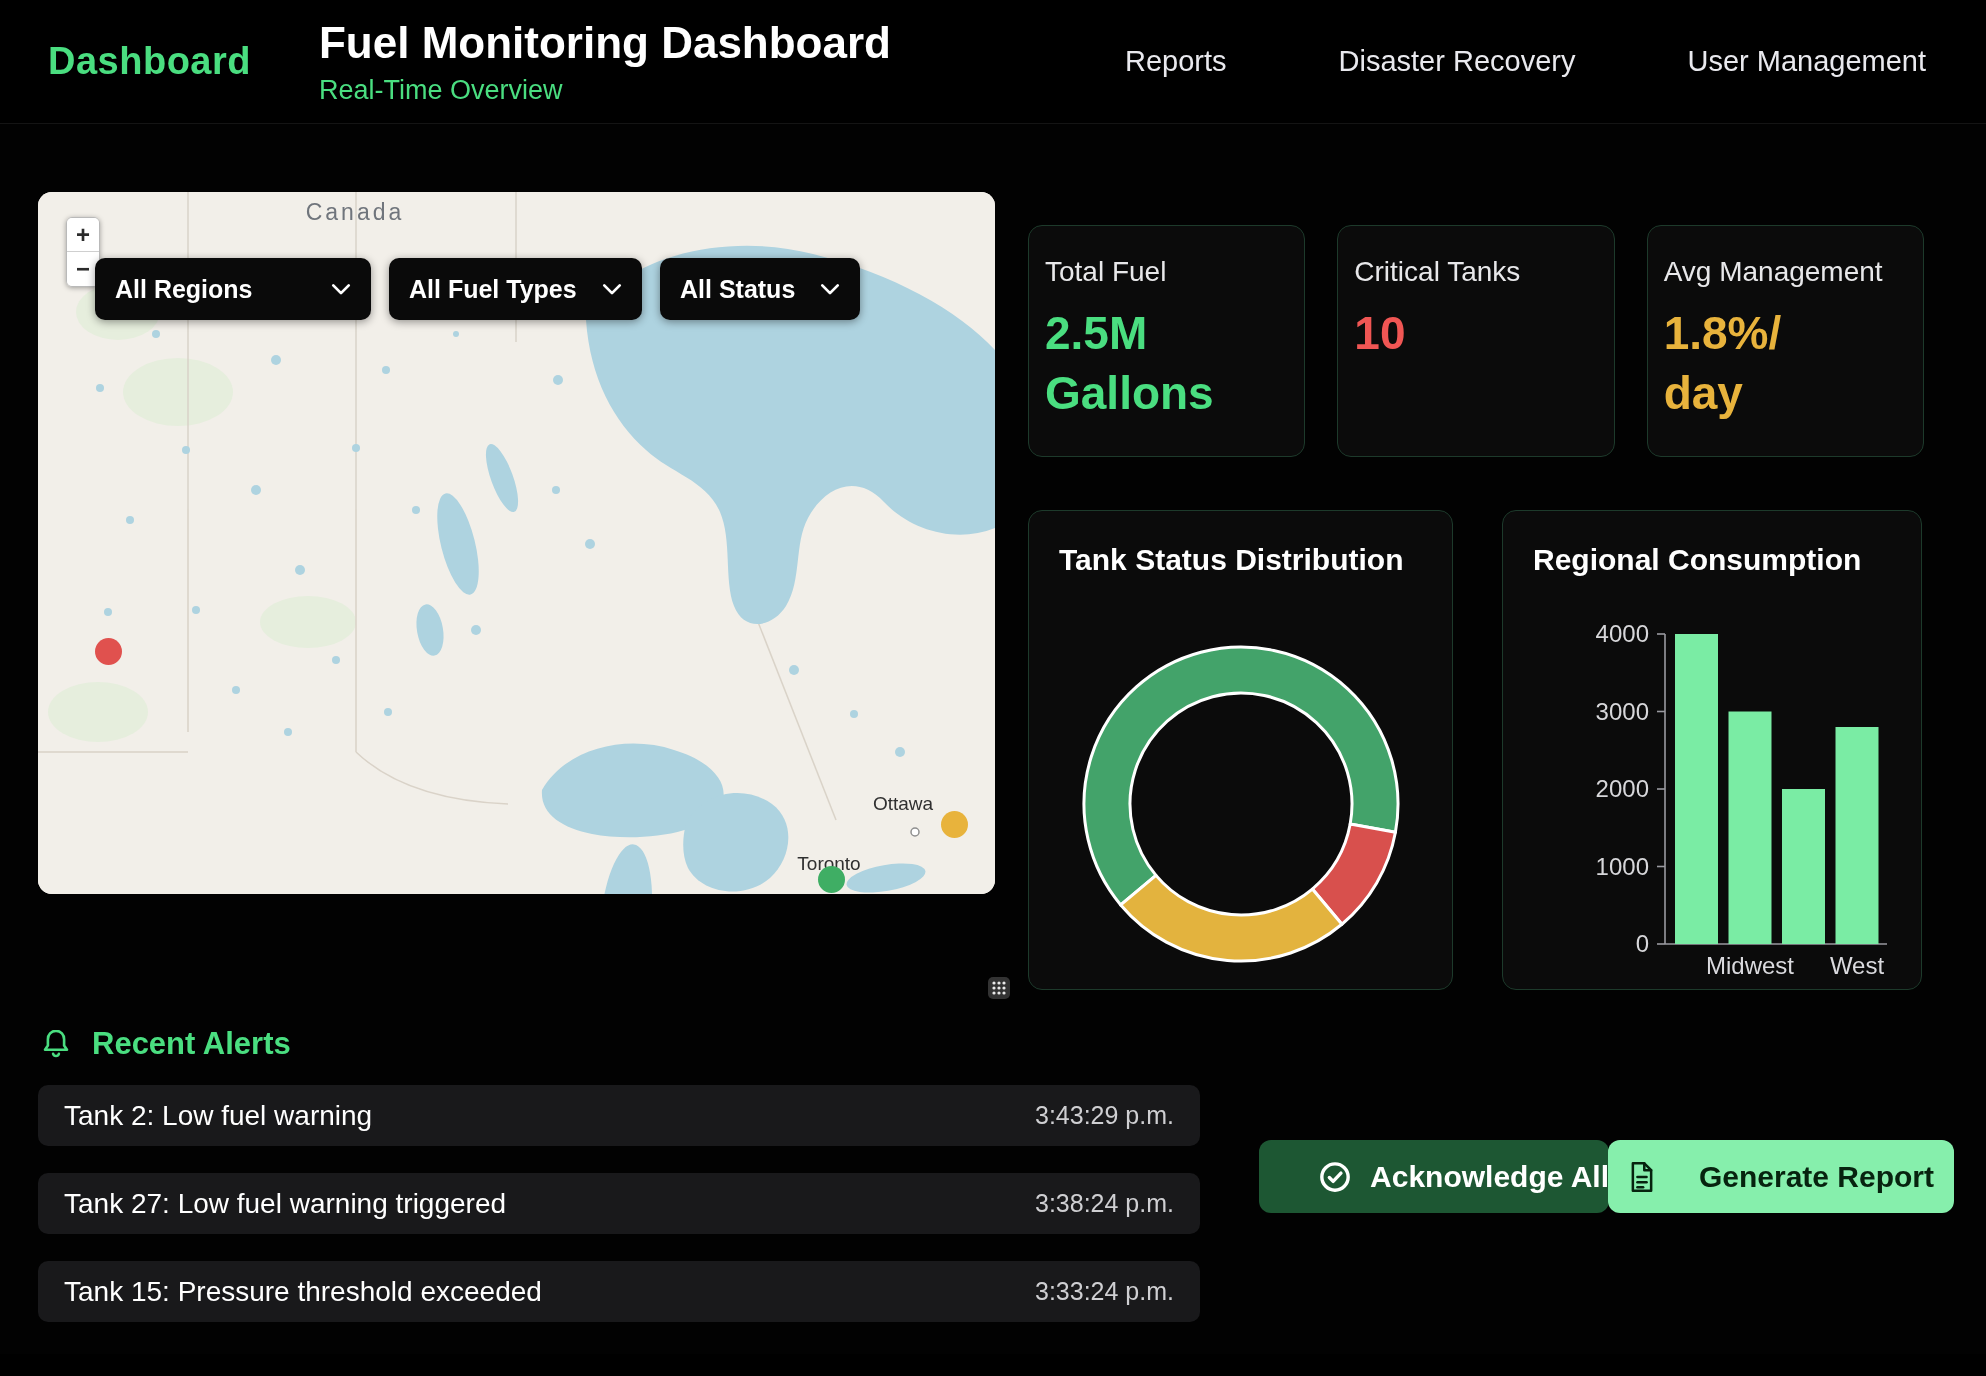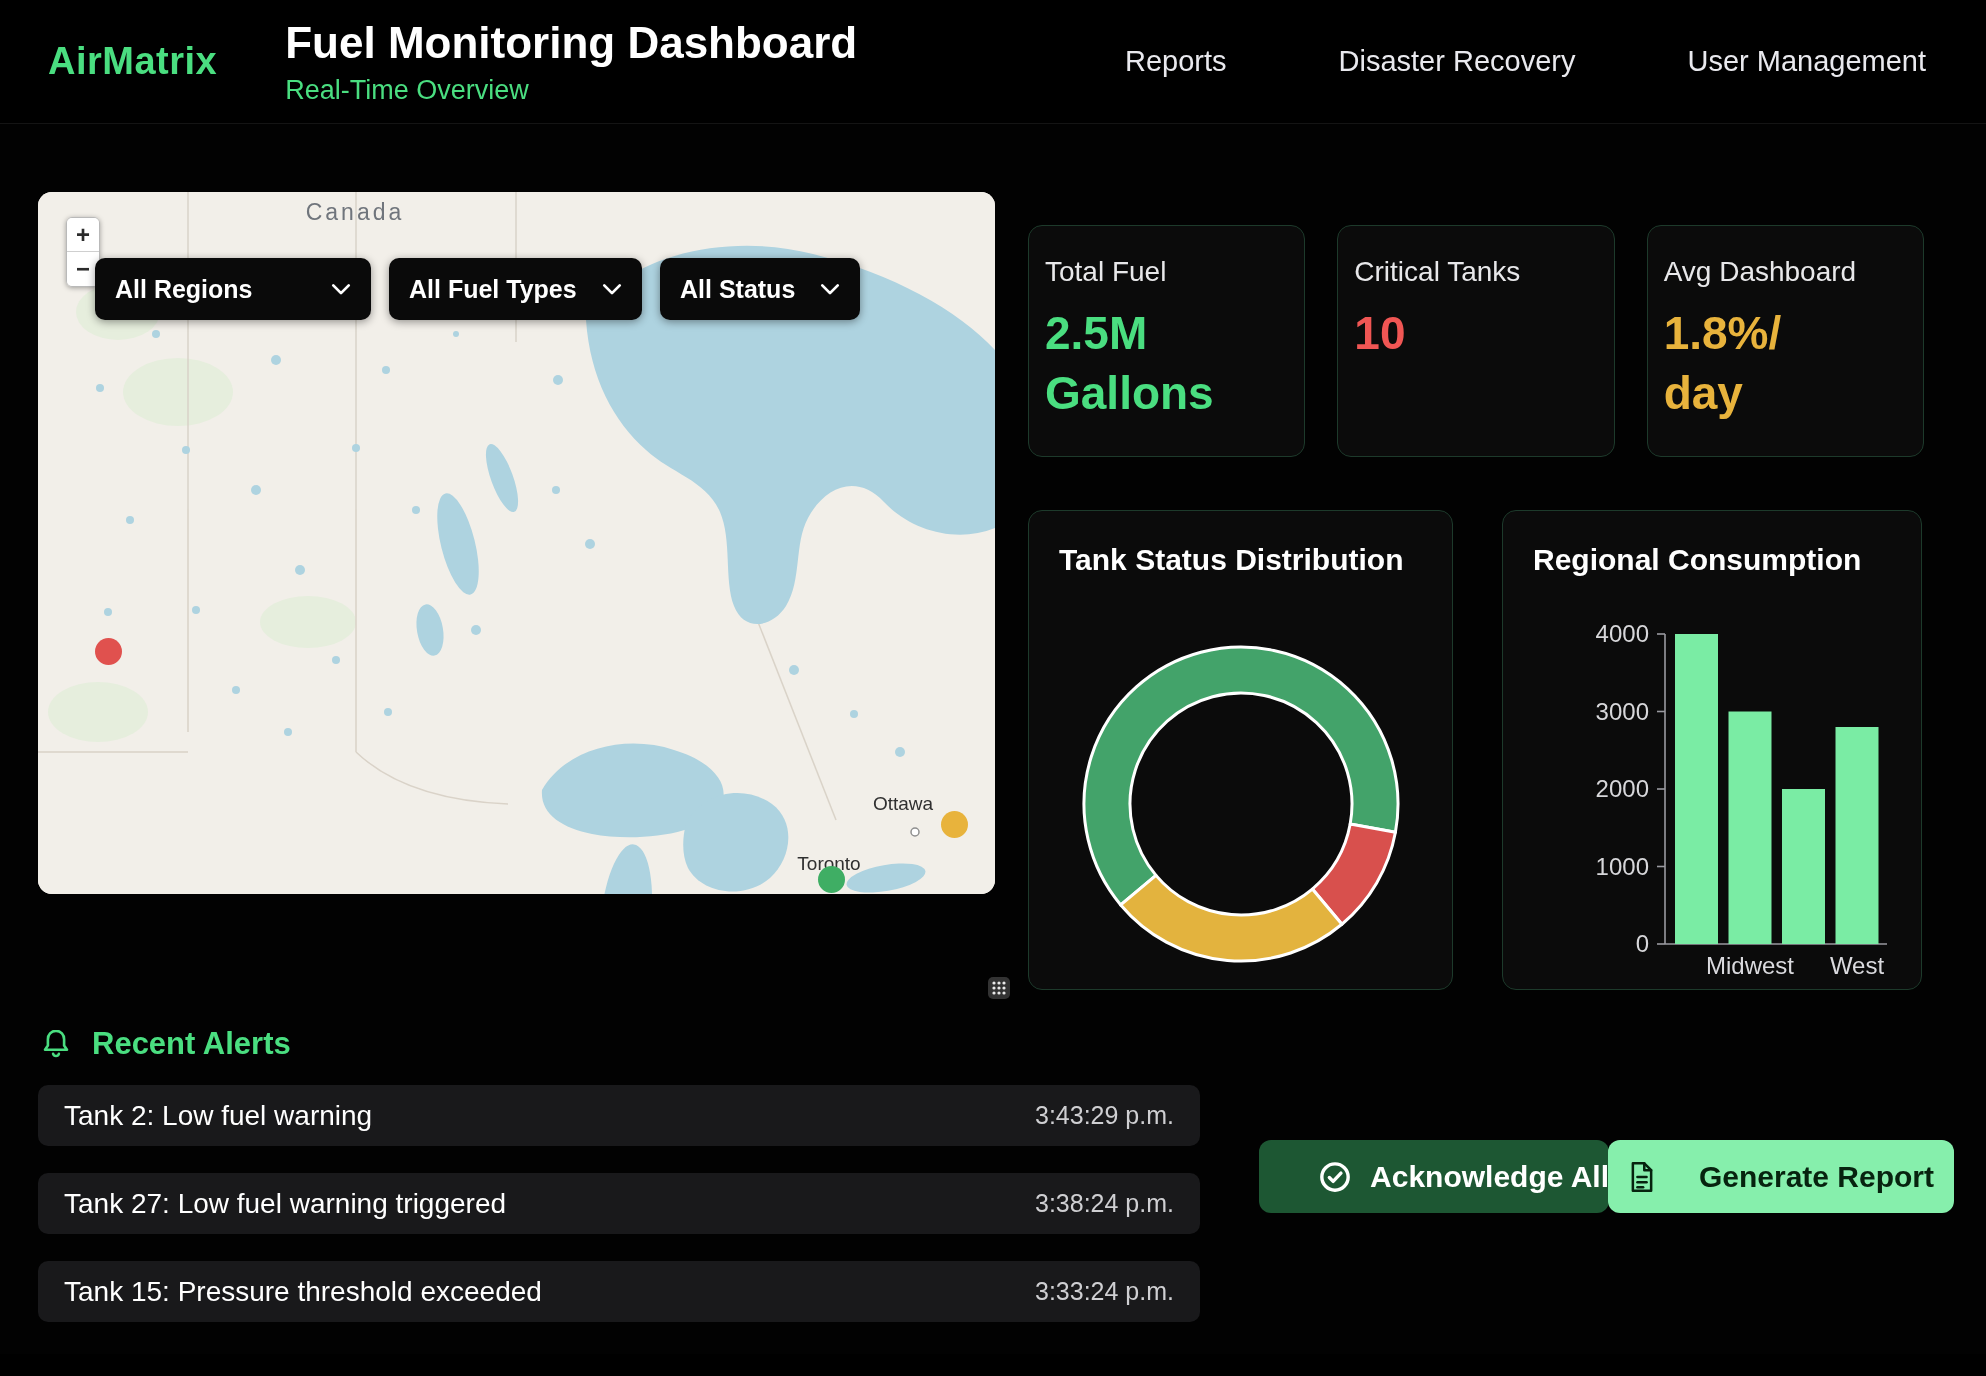--- a/index.html
+++ b/index.html
@@ -60,21 +60,21 @@
   .gen-btn { left:1608px; width:346px; background:#86efac; color:#07230f;gap:43px; }
   .check-icon circle, .check-icon path { stroke:#fff; stroke-width:2.4; fill:none; stroke-linecap:round; stroke-linejoin:round; }
   .doc-icon path, .doc-icon line { stroke:#07230f; stroke-width:2.2; fill:none; stroke-linecap:round; stroke-linejoin:round; }
 
   .footer-strip { position:absolute; left:0; top:1354px; width:1986px; height:22px; background:#000; }
 </style>
 </head>
 <body>
 
 <header class="header">
-  <div class="brand">AirMatrix</div>
+  <div class="brand">Dashboard</div>
   <div class="title-block">
     <div class="page-title">Fuel Monitoring Dashboard</div>
     <div class="page-subtitle">Real-Time Overview</div>
   </div>
   <nav class="nav">
     <div class="nav-item">Reports</div>
     <div class="nav-item">Disaster Recovery</div>
     <div class="nav-item">User Management</div>
   </nav>
 </header>
@@ -198,21 +198,21 @@
   <div class="stat-card">
     <div class="stat-label">Total Fuel</div>
     <div class="stat-value" style="color: rgb(74, 222, 128);">2.5M
 Gallons</div>
   </div>
   <div class="stat-card">
     <div class="stat-label">Critical Tanks</div>
     <div class="stat-value" style="color: rgb(240, 86, 84);">10</div>
   </div>
   <div class="stat-card">
-    <div class="stat-label">Avg Dashboard</div>
+    <div class="stat-label">Avg Management</div>
     <div class="stat-value" style="color: rgb(232, 179, 60);">1.8%/
 day</div>
   </div>
 </section>
 
 <section class="chart-card donut-card">
   <div class="chart-title">Tank Status Distribution</div>
   <div class="donut-wrap"><svg viewBox="0 0 330 330" width="330" height="330">
         <path d="M44.73 265.92 A157 157 0 1 1 319.42 193.34 L274.18 185.04 A111 111 0 1 0 79.97 236.35 Z" fill="#43a36a" stroke="#ffffff" stroke-width="3" stroke-linejoin="round"></path>
         <path d="M319.42 193.34 A157 157 0 0 1 265.92 285.27 L236.35 250.03 A111 111 0 0 0 274.18 185.04 Z" fill="#d8504d" stroke="#ffffff" stroke-width="3" stroke-linejoin="round"></path>

